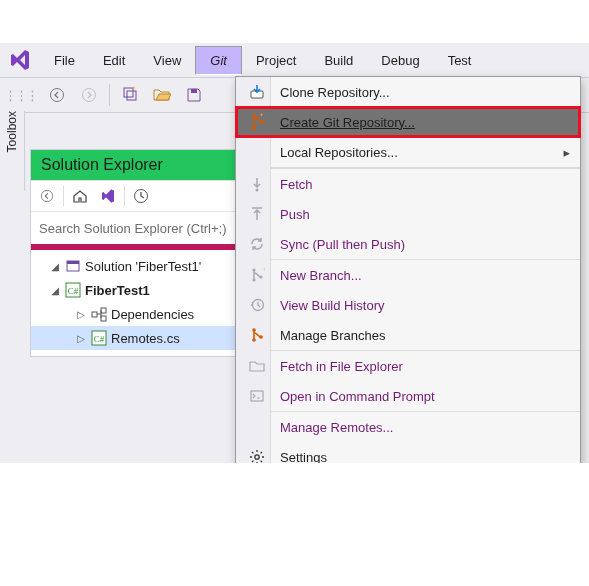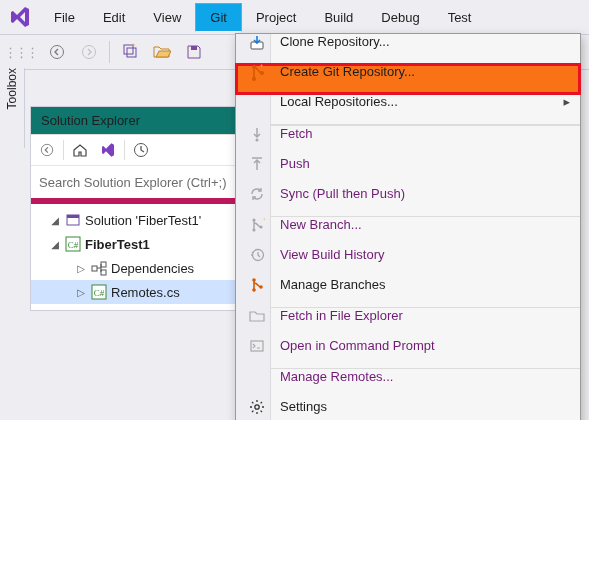--- a/index.html
+++ b/index.html
@@ -1,55 +1,55 @@
 <!DOCTYPE html>
 <html><head>
 <meta charset="utf-8">
 <style>
   html,body{margin:0;padding:0;font-family:"Segoe UI",Arial,sans-serif;font-size:13px;color:#1e1e1e;background:#fff;}
-  .window{width:589px;height:420px;position:relative;box-sizing:border-box;background:#eeeef2;}
+  .window{width:589px;height:420px;position:relative;box-sizing:border-box;background:#eeeef2;margin-top:43px;}
   
   .menubar{display:flex;align-items:center;height:34px;padding:0 4px;border-bottom:1px solid #cccedb;}
   .vs-logo{width:24px;height:24px;margin:0 8px 0 4px;}
   .menubar .menu-item{padding:6px 14px;color:#1e1e1e;cursor:default;}
-  .menubar .menu-item.active{background:#0ea5e9;border:1px solid #9a9a9a;border-bottom:1px solid #fff;position:relative;z-index:3;}
+  .menubar .menu-item.active{background:#c4b5fd;border:1px solid #9a9a9a;border-bottom:1px solid #fff;position:relative;z-index:3;font-style:italic;}
   
   .toolbar{display:flex;align-items:center;height:34px;padding:0 4px;border-bottom:1px solid #cccedb;background:#eeeef2;}
   .tool-btn{display:flex;align-items:center;justify-content:center;width:28px;height:26px;margin:0 2px;color:#5a5a5a;}
   .tool-sep{width:1px;height:22px;background:#cccedb;margin:0 4px;}
   .grip{color:#a0a0a0;margin-right:4px;letter-spacing:-2px;}
   
   .toolbox{position:absolute;left:0;top:68px;width:24px;height:80px;background:#eeeef2;border-right:1px solid #cccedb;display:flex;align-items:flex-start;justify-content:center;}
   .toolbox span{writing-mode:vertical-rl;transform:rotate(180deg);color:#1e1e1e;padding-top:6px;font-size:12px;}
   
   .sol-panel{position:absolute;left:30px;top:106px;width:204px;background:#fff;border:1px solid #cccedb;}
-  .sol-title{background:#0f766e;border-bottom:1px solid #ddd;padding:6px 10px;font-size:13px;}
+  .sol-title{background:#22c55e;border-bottom:1px solid #ddd;padding:6px 10px;font-size:16px;}
   .sol-toolbar{display:flex;align-items:center;height:30px;border-bottom:1px solid #e5e5e5;padding:0 4px;gap:4px;}
   .sol-toolbar .tb{width:24px;height:24px;display:flex;align-items:center;justify-content:center;color:#3b3b3b;}
   .sol-toolbar .sep{width:1px;height:20px;background:#ddd;}
   .sol-search{border-bottom:6px solid #be185d;padding:4px 8px;color:#6d6d6d;font-size:13px;height:24px;display:flex;align-items:center;overflow:hidden;white-space:nowrap;}
   .tree{padding:4px 0 6px 0;font-size:13px;}
   .tree-row{display:flex;align-items:center;height:24px;white-space:nowrap;padding-left:6px;gap:4px;}
   .tree-row.selected{background:#cfe2ff;}
   .indent1{padding-left:18px;}
   .indent2{padding-left:44px;}
   .expander{width:12px;color:#606060;font-size:10px;display:inline-block;text-align:center;}
   .bold{font-weight:600;}
   .ico{width:16px;height:16px;display:inline-flex;align-items:center;justify-content:center;}
   
   .dropdown{position:absolute;left:235px;top:33px;width:344px;background:#f6f6f6;border:1px solid #9a9a9a;box-shadow:2px 4px 10px rgba(0,0,0,.25);z-index:2;}
   .dropdown .gutter{position:absolute;left:0;top:0;bottom:0;width:34px;background:#eeeef2;border-right:1px solid #dcdcdc;}
-  .dd-item{position:relative;display:flex;align-items:flex-start;height:30px;padding-left:8px;}
+  .dd-item{position:relative;display:flex;align-items:center;height:30px;padding-left:8px;}
   .dd-item .dd-icon{width:26px;display:flex;justify-content:center;z-index:1;}
   .dd-item .dd-label{padding-left:10px;z-index:1;}
   .dd-item.disabled .dd-label{color:#701a75;}
   .dd-item.disabled svg{opacity:.45;}
   .dd-item.submenu::after{content:"▸";position:absolute;right:10px;color:#4a4a4a;}
   .dd-sep{position:relative;height:1px;background:#dcdcdc;margin-left:34px;}
-  .dd-item.highlight{background:#f97316;}
+  .dd-item.highlight{background:#737373;text-decoration:underline;}
   .dd-item.boxed{outline:3px solid #e81123;outline-offset:-2px;}
   svg{display:block;}
 </style>
 </head>
 <body>
 <div class="window">
 
   <div class="menubar">
     <span class="vs-logo">
       <svg viewBox="0 0 24 24" width="24" height="24">

